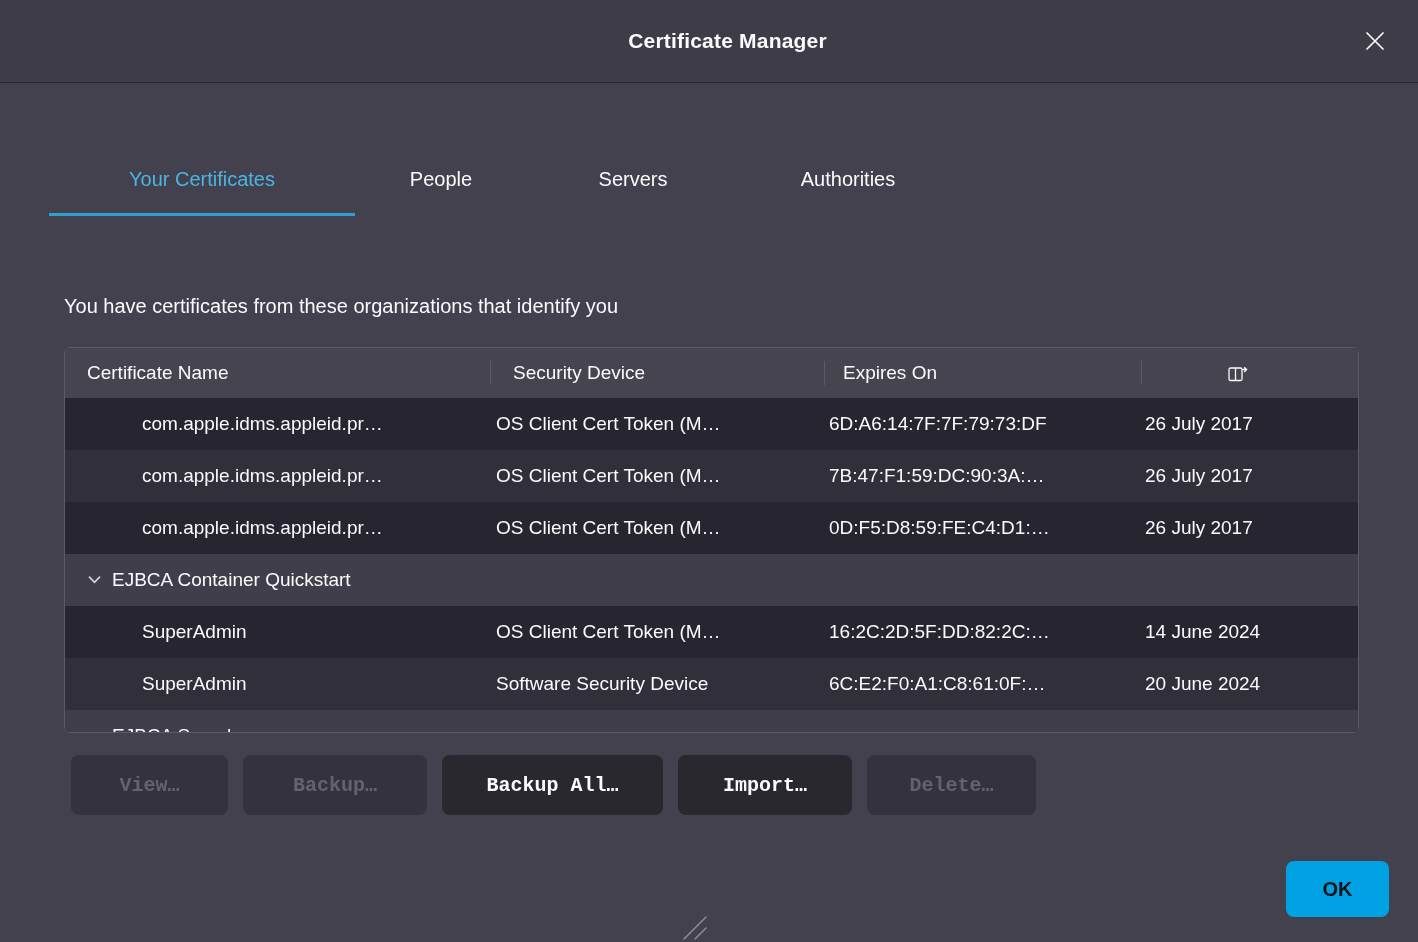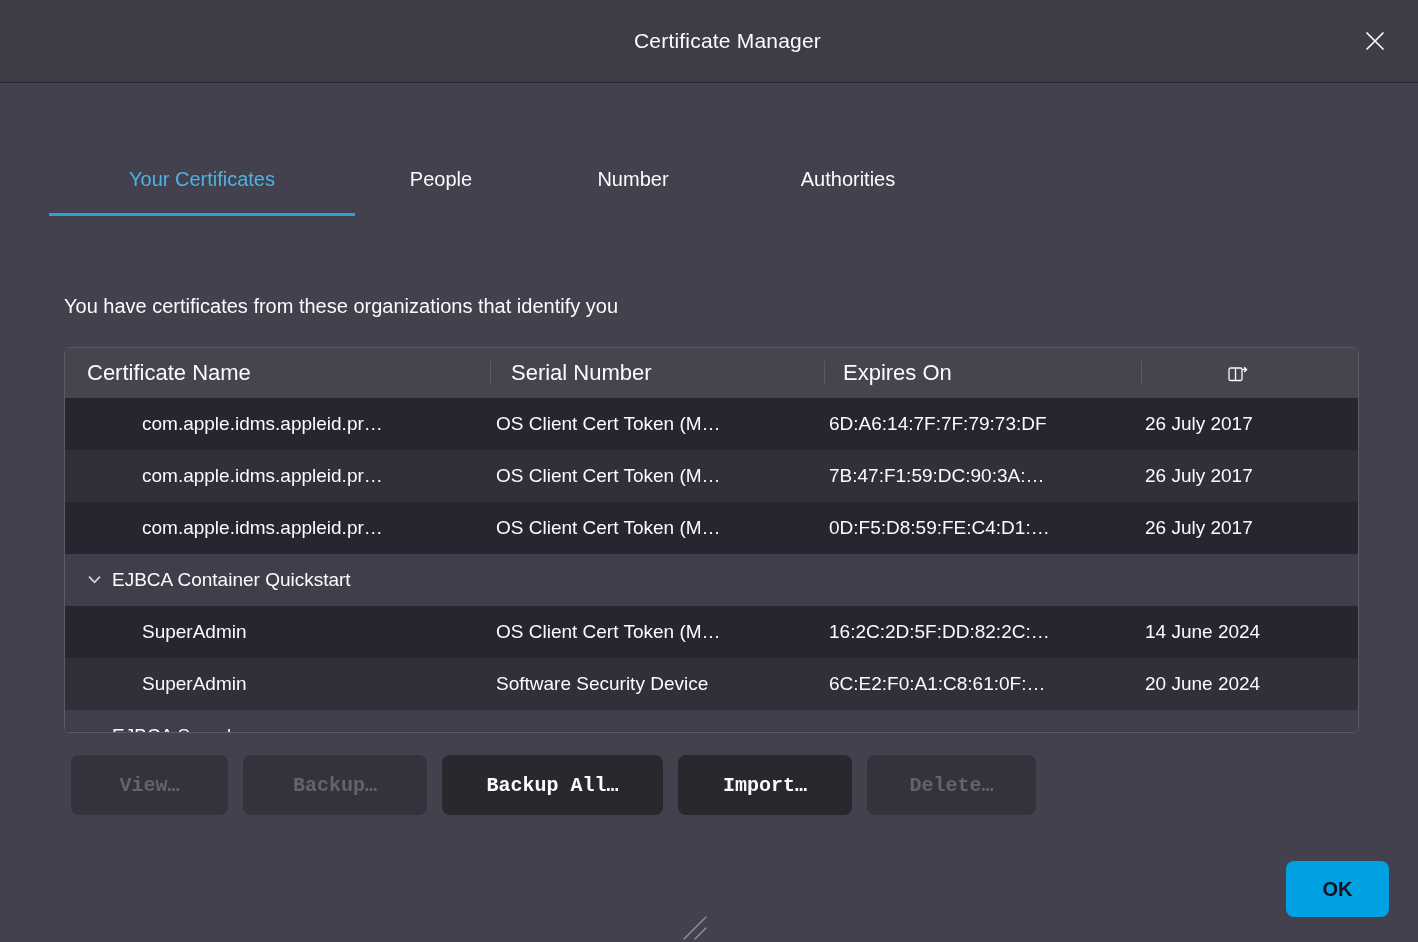--- a/index.html
+++ b/index.html
@@ -12,21 +12,21 @@
     overflow: hidden;
   }
 
   
   .titlebar {
     position: absolute; top: 0; left: 0; right: 0; height: 83px;
     background: #3d3c47;
     border-bottom: 1px solid #282731;
     display: flex; align-items: center; justify-content: center;
   }
-  .title { font-size: 21px; font-weight: 400; letter-spacing: .2px; margin-left: 37px; }
+  .title { font-size: 21px; font-weight: 700; letter-spacing: .2px; margin-left: 37px; }
   .close-btn {
     position: absolute; right: 24px; top: 50%; transform: translateY(-50%);
     width: 38px; height: 38px; border: none; background: transparent;
     display: flex; align-items: center; justify-content: center; cursor: pointer;
     border-radius: 4px;
   }
 
   
   .tabs { position: absolute; top: 146px; left: 49px; height: 70px; display: flex; }
   .tab {
@@ -47,21 +47,21 @@
   }
   .thead, .row.cert {
     display: grid;
     grid-template-columns: 426px 334px 317px 192px 1fr;
     align-items: center;
   }
   .thead { height: 50px; background: #45444f; }
   .hcell {
     position: relative; height: 100%;
     display: flex; align-items: center;
-    font-size: 22px; padding-left: 22px; white-space: nowrap; cursor: pointer;
+    font-size: 19px; padding-left: 22px; white-space: nowrap; cursor: pointer;
   }
   .hcell:not(.c-icon)::after {
     content: ""; position: absolute; right: 0; top: 13px; bottom: 13px;
     width: 1px; background: #5b5a66;
   }
   .hcell.c-icon { padding: 0; justify-content: center; }
 
   .row { height: 52px; font-size: 19px; cursor: default; }
   .row:nth-child(odd)  { background: #262530; }
   .row:nth-child(even) { background: #312f3a; }
@@ -106,33 +106,33 @@
 </div>
 
 <div class="tabs">
   <div class="tab active" style="width:306px">
     <span>Your Certificates</span>
   </div>
   <div class="tab" style="width:172px">
     <span>People</span>
   </div>
   <div class="tab" style="width:212px">
-    <span>Number</span>
+    <span>Servers</span>
   </div>
   <div class="tab" style="width:218px">
     <span>Authorities</span>
   </div>
 </div>
 
 <div class="intro">You have certificates from these organizations that identify you</div>
 
 <div class="table">
   <div class="thead">
     <div class="hcell">Certificate Name</div>
-    <div class="hcell" style="padding-left:20px">Serial Number</div>
+    <div class="hcell">Security Device</div>
     <div class="hcell" style="padding-left:18px">Expires On</div>
     <div class="hcell c-icon">
       <svg width="20" height="17" viewBox="0 0 20 17">
         <rect x="1" y="3" width="13" height="12.5" rx="1.5" fill="none" stroke="#fbfbfe" stroke-width="1.3"></rect>
         <line x1="7.5" y1="3" x2="7.5" y2="15.5" stroke="#fbfbfe" stroke-width="1.3"></line>
         <path d="M14.5 4.5 L18.5 4.5 M16.2 2.2 L18.6 4.6 L16.2 7" fill="none" stroke="#fbfbfe" stroke-width="1.3"></path>
       </svg>
     </div>
   </div>
 

